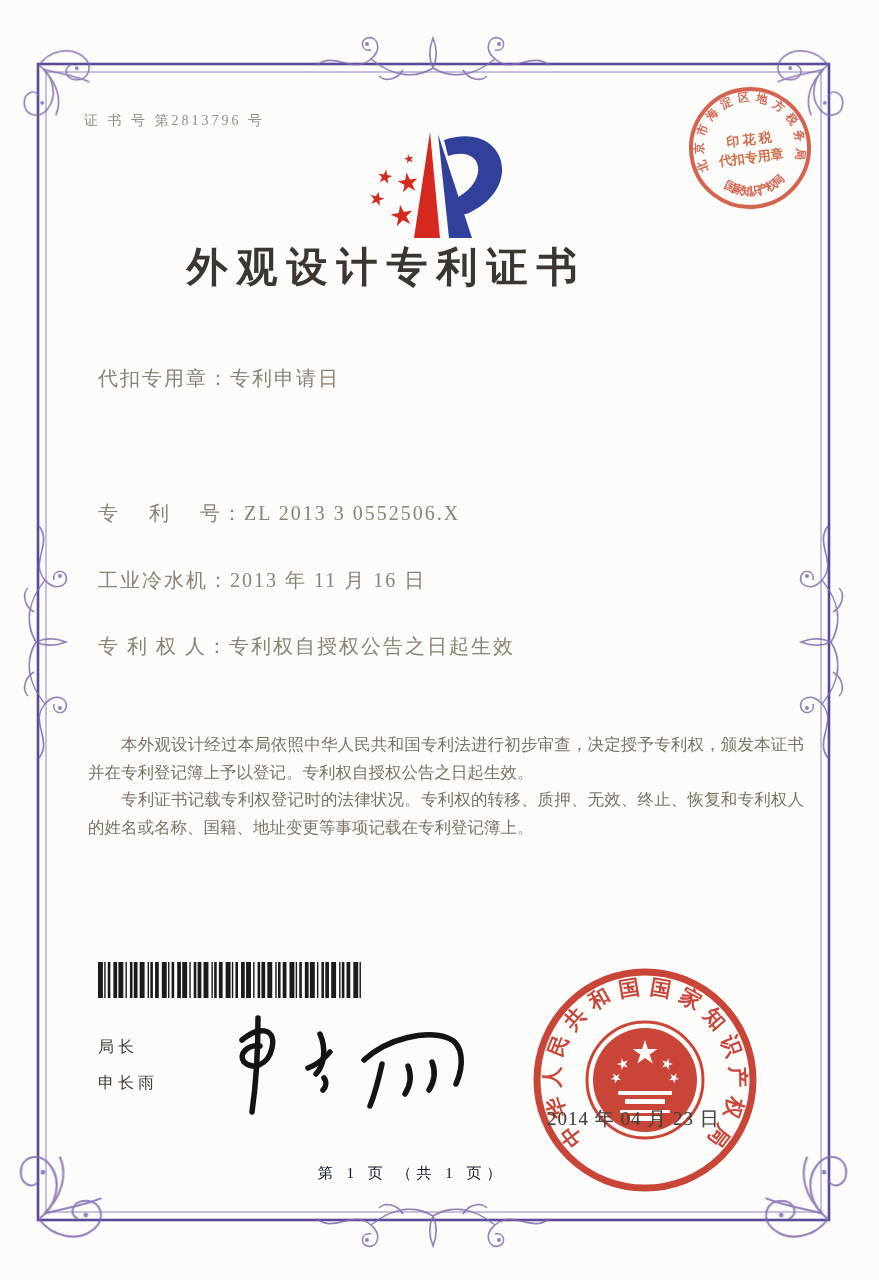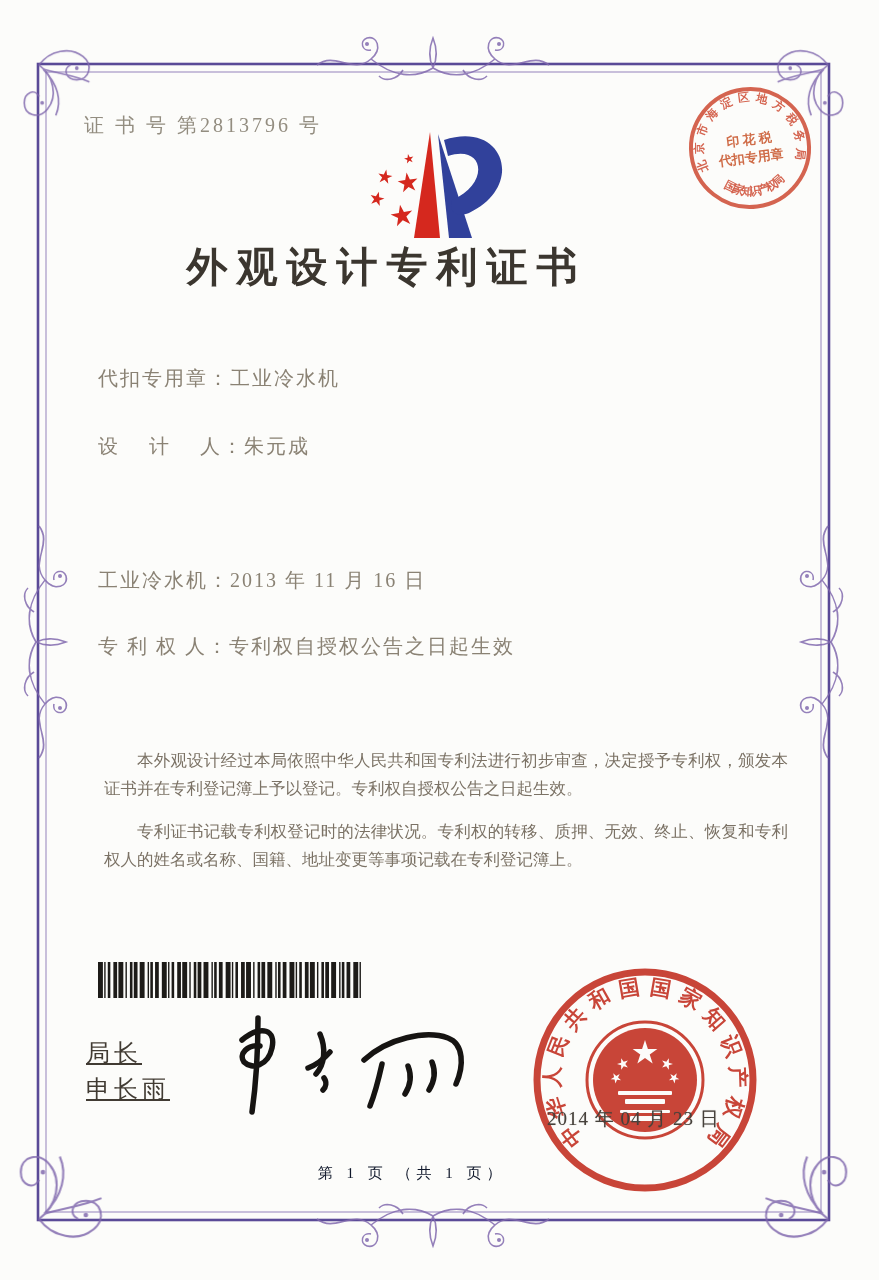--- a/index.html
+++ b/index.html
@@ -3,39 +3,39 @@
 <meta charset="utf-8">
 <style>
   html,body{margin:0;padding:0;background:#e8e8e6;}
   .page{
     position:relative;width:879px;height:1280px;margin:0 auto;
     background:#fcfcfa;overflow:hidden;
     font-family:"Liberation Serif","DejaVu Serif",serif;
   }
   .abs{position:absolute;}
   .cert-number{
-    left:84px;top:112px;font-size:20px;letter-spacing:3px;
+    left:84px;top:112px;font-size:14px;letter-spacing:3px;
     color:#938d80;white-space:nowrap;
   }
   .title{
     left:0;top:240px;width:773px;text-align:center;
     font-size:41px;font-weight:600;letter-spacing:9px;color:#3b362f;
     white-space:nowrap;
   }
   .field-row{
     left:98px;font-size:20px;letter-spacing:2px;color:#8a8274;
     white-space:nowrap;
   }
   .field-row .value{color:#8a8274;}
   .paragraphs{
     left:88px;top:731px;width:716px;color:#7b7265;
     font-size:16.5px;line-height:27.5px;text-align:justify;
   }
-  .paragraphs p{margin:16px;text-indent:2em;}
-  .commissioner{left:86px;color:#413b33;font-size:24px;letter-spacing:4px;text-decoration:underline;}
+  .paragraphs p{margin:0;text-indent:2em;}
+  .commissioner{left:98px;color:#413b33;font-size:16px;letter-spacing:4px;}
   .seal-date{
     left:547px;top:1106px;width:200px;font-size:19px;letter-spacing:1px;
     color:#46413b;white-space:nowrap;z-index:6;
     text-shadow:0 0 1px rgba(70,60,50,.4);
   }
   .footer{
     left:0;top:1164px;width:824px;text-align:center;
     font-size:15px;letter-spacing:5px;color:#0f172a;
   }
   svg{display:block;}
@@ -95,24 +95,24 @@
         <use href="#st" transform="translate(56,55) scale(10.5) rotate(-8)"></use>
         <use href="#st" transform="translate(25,71) scale(7.5) rotate(14)"></use>
         <use href="#st" transform="translate(50,88) scale(11.5) rotate(-10)"></use>
       </g>
     </g>
   </svg>
 
   <div class="abs title">外观设计专利证书</div>
 
   <div class="abs field-row" style="top:365px">
-    <span>代扣专用章：</span><span class="value">工业冷水机</span>
-  </div>
-  <div class="abs field-row" style="top:433px">
-    <span>设　 计　 人：</span><span class="value">朱元成</span>
+    <span>代扣专用章：</span><span class="value">专利申请日</span>
+  </div>
+  <div class="abs field-row" style="top:500px">
+    <span>专　 利　 号：</span><span class="value">ZL 2013 3 0552506.X</span>
   </div>
   <div class="abs field-row" style="top:567px">
     <span>工业冷水机：</span><span class="value">2013 年 11 月 16 日</span>
   </div>
   <div class="abs field-row" style="top:633px">
     <span>专 利 权 人：</span><span class="value">专利权自授权公告之日起生效</span>
   </div>
 
   <div class="abs paragraphs">
     <p>本外观设计经过本局依照中华人民共和国专利法进行初步审查，决定授予专利权，颁发本证书并在专利登记簿上予以登记。专利权自授权公告之日起生效。</p>

